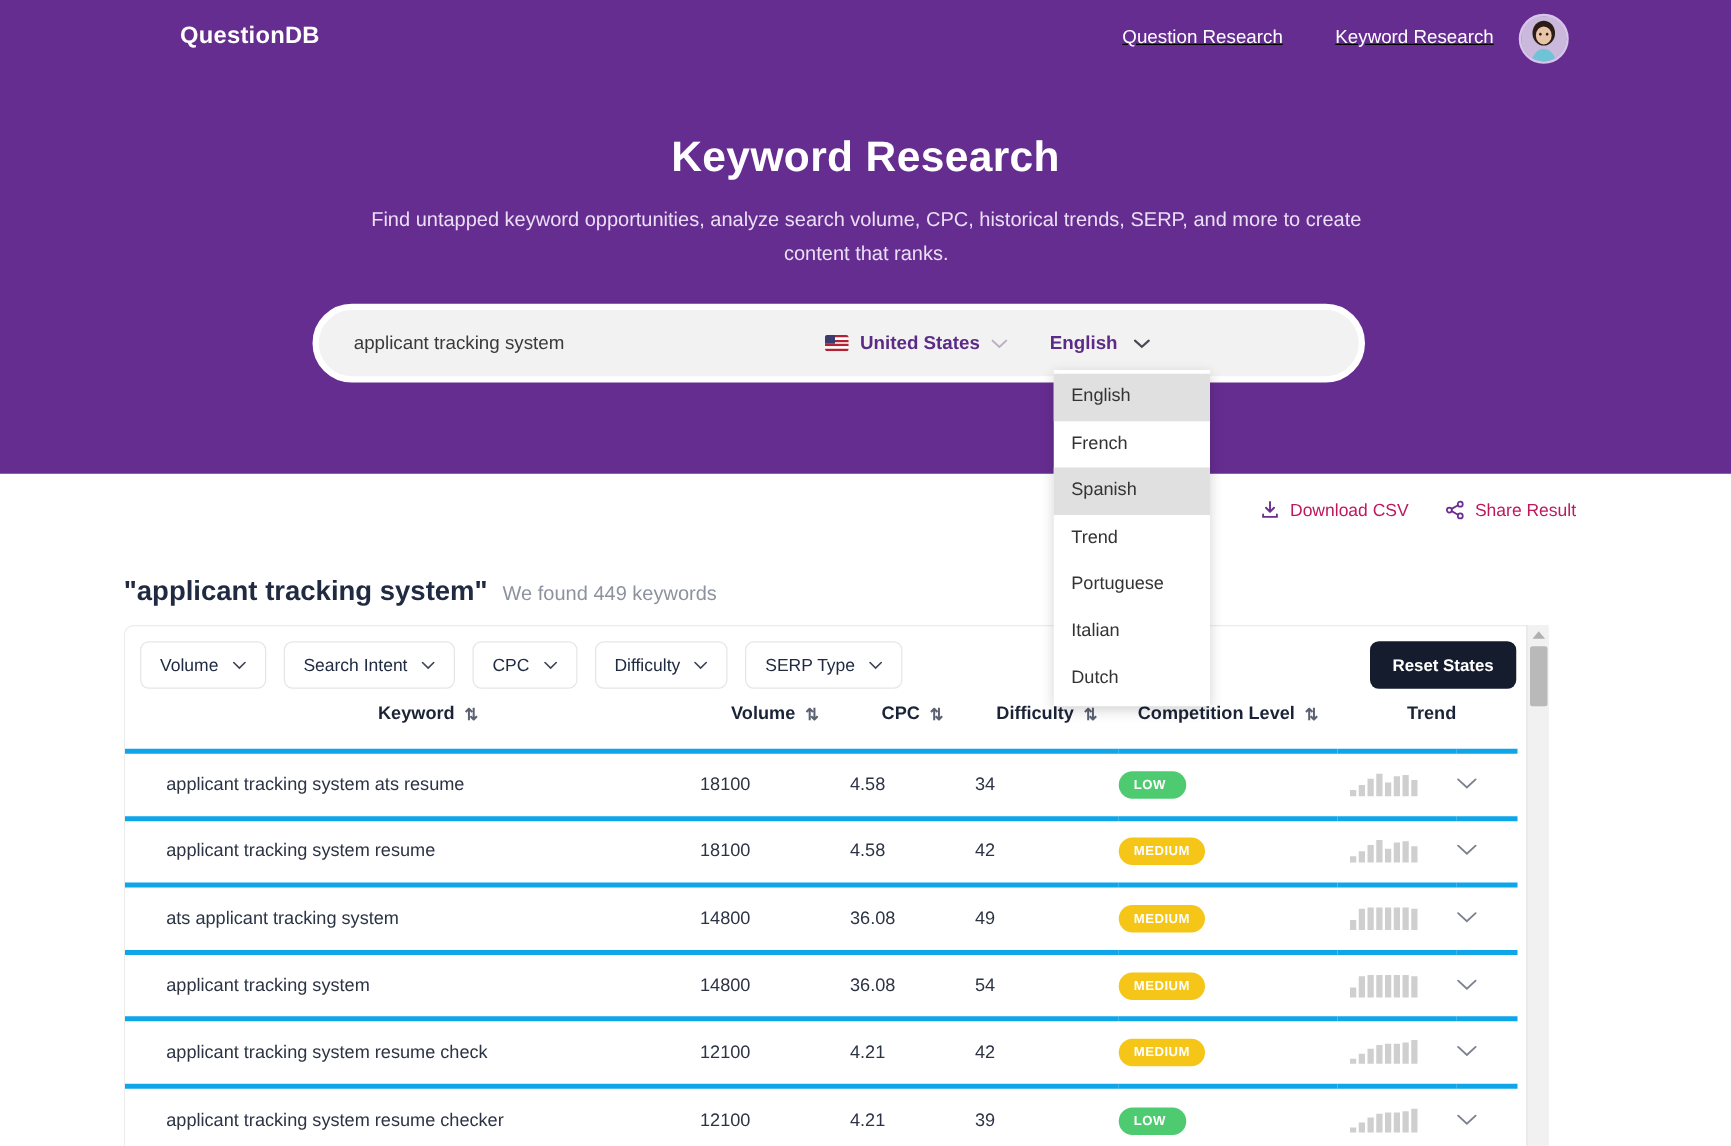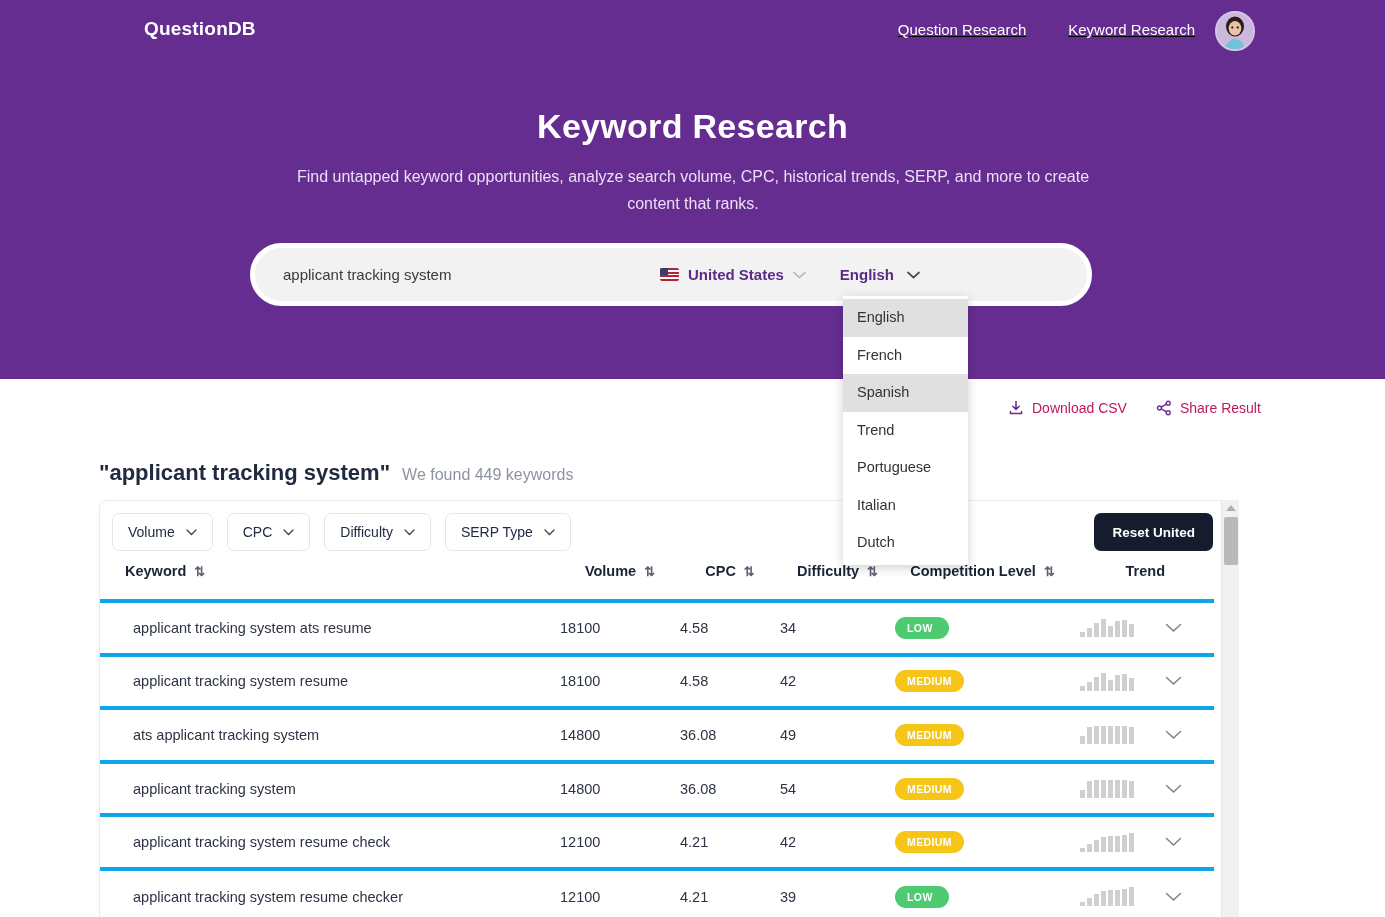--- a/index.html
+++ b/index.html
@@ -158,21 +158,21 @@
     font-size: 13.5px; font-weight: bold; cursor: pointer;
     font-family: "Liberation Sans", sans-serif;
   }
 
   table { position: absolute; top: 62px; left: 0; width: 1114px; border-collapse: collapse; }
   thead th {
     font-size: 14.5px; font-weight: bold; color: #1b2336;
     padding: 0 0 20px 0; text-align: center; white-space: nowrap;
   }
   thead th .th-in { display: inline-flex; align-items: center; gap: 8px; }
-  th.c-keyword { text-align: left; padding-left: 25px; width: 460px; }
+  th.c-keyword { text-align: center; padding-left: 25px; width: 460px; }
   th.c-volume  { width: 120px; }
   th.c-cpc     { width: 100px; }
   th.c-diff    { width: 115px; }
   th.c-comp    { width: 175px; }
   th.c-trend   { width: 95px; text-align: right; padding-left: 10px; }
   th.c-exp     { width: 49px; }
   .sort-ic { color: #5b6170; font-size: 13px; line-height: 1; }
 
   tbody tr { height: 53.6px; border-top: 4px solid #0ea5e9; }
   tbody td { font-size: 14.5px; color: #2c3444; }
@@ -307,20 +307,26 @@
   <div class="result-head">
     <span class="result-q">"applicant tracking system"</span>
     <span class="result-count">We found 449 keywords</span>
   </div>
 
   <div class="card">
 
     <div class="filters">
       <button class="filter-btn">
         <span>Volume</span>
+        <svg width="11" height="7" viewBox="0 0 11 7">
+            <path d="M1 1 L5.5 5.5 L10 1" stroke="#3c4354" stroke-width="1.3" fill="none" stroke-linecap="round"></path>
+          </svg>
+      </button>
+      <button class="filter-btn">
+        <span>Search Intent</span>
         <svg width="11" height="7" viewBox="0 0 11 7">
             <path d="M1 1 L5.5 5.5 L10 1" stroke="#3c4354" stroke-width="1.3" fill="none" stroke-linecap="round"></path>
           </svg>
       </button>
       <button class="filter-btn">
         <span>CPC</span>
         <svg width="11" height="7" viewBox="0 0 11 7">
             <path d="M1 1 L5.5 5.5 L10 1" stroke="#3c4354" stroke-width="1.3" fill="none" stroke-linecap="round"></path>
           </svg>
       </button>
@@ -331,21 +337,21 @@
           </svg>
       </button>
       <button class="filter-btn">
         <span>SERP Type</span>
         <svg width="11" height="7" viewBox="0 0 11 7">
             <path d="M1 1 L5.5 5.5 L10 1" stroke="#3c4354" stroke-width="1.3" fill="none" stroke-linecap="round"></path>
           </svg>
       </button>
     </div>
 
-    <button class="reset-btn">Reset United</button>
+    <button class="reset-btn">Reset States</button>
 
     <table>
       <thead>
         <tr>
           <th class="c-keyword">
             <span class="th-in">
                 <span>Keyword</span>
                 <span class="sort-ic">⇅</span>
               </span>
           </th>

